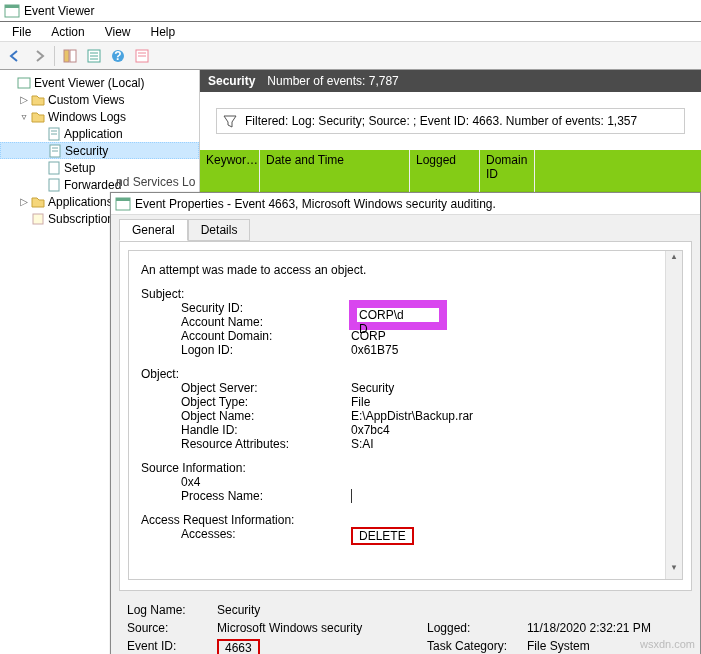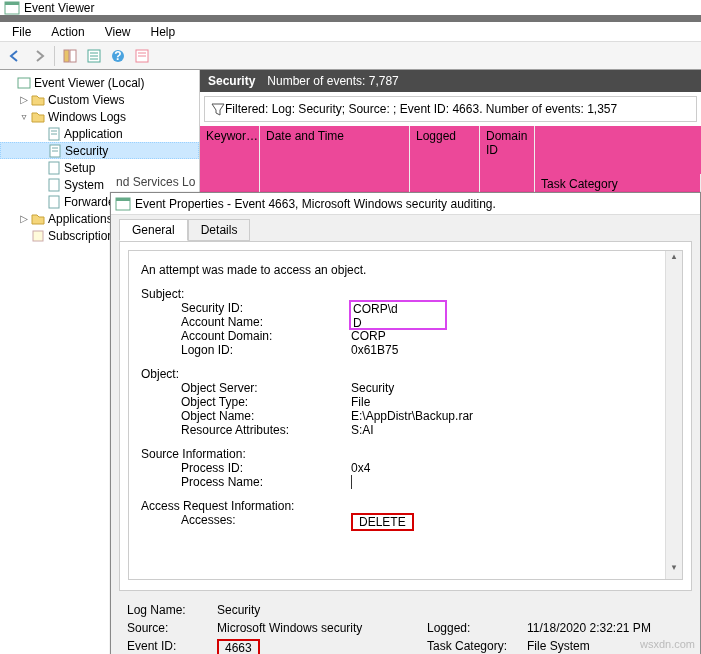--- a/index.html
+++ b/index.html
@@ -1,41 +1,41 @@
 <!DOCTYPE html>
 <html><head>
 <meta charset="utf-8">
 <style>
 * { box-sizing: border-box; font-family: "Segoe UI", Tahoma, sans-serif; font-size: 12px; }
 body { margin: 0; background: #fff; width: 701px; height: 654px; overflow: hidden; position: relative; }
 
 
-.titlebar { height: 22px; background: #fff; border-bottom: 7px solid #737373; display: flex; align-items: center; padding-left: 4px; gap: 4px; }
+.titlebar { height: 22px; background: #fff; border-bottom: 1px solid #737373; display: flex; align-items: center; padding-left: 4px; gap: 4px; }
 .titlebar .icon { width: 16px; height: 16px; display: inline-flex; align-items: center; justify-content: center; }
 .menubar { height: 20px; display: flex; align-items: center; padding-left: 2px; border-bottom: 1px solid #ddd; }
 .menubar span { padding: 2px 10px; }
 .toolbar { height: 28px; display: flex; align-items: center; padding-left: 4px; gap: 2px; border-bottom: 1px solid #a0a0a0; background: #f5f5f5; }
 .tbtn { width: 22px; height: 22px; display: inline-flex; align-items: center; justify-content: center; border: 1px solid transparent; }
 .tsep { width: 1px; height: 20px; background: #ccc; margin: 0 2px; }
 
 .content { display: flex; height: calc(654px - 22px - 20px - 28px); }
 .tree { width: 200px; border-right: 1px solid #ccc; padding-top: 4px; overflow: hidden; }
 .tree .node { white-space: nowrap; display: flex; align-items: center; height: 17px; padding-left: 4px; }
 .tree .tw { width: 12px; text-align: center; color: #666; font-size: 10px; }
 .tree .ni { width: 16px; height: 16px; display: inline-flex; align-items: center; justify-content: center; margin-right: 2px; }
 .tree .selected { background: #cce8ff; border: 1px dotted #99d1ff; }
 .ind1 { padding-left: 18px !important; }
 .ind2 { padding-left: 34px !important; }
 
 .right { flex: 1; display: flex; flex-direction: column; }
 .darkbar { background: #4b4b4b; color: #fff; height: 22px; display: flex; align-items: center; padding-left: 8px; gap: 12px; }
 .darkbar b { font-weight: 600; }
-.filterbar { height: 26px; border: 1px solid #ccc; margin: 4px; display: flex; align-items: center; padding-left: 6px; background: #fff; }
-
-.gridhead { display: flex; border-bottom: 1px solid #ddd; background: #ec4899; }
+.filterbar { height: 26px; border: 1px solid #ccc; margin: 16px; display: flex; align-items: center; padding-left: 6px; gap: 8px; background: #fff; }
+
+.gridhead { display: flex; border-bottom: 1px solid #ddd; background: #84cc16; }
 .gridhead div, .gridrow div { padding: 3px 6px; border-right: 1px solid #eee; }
 .col-k { width: 60px; } .col-d { width: 150px; } .col-s { width: 70px; } .col-e { width: 55px; } .col-t { flex: 1; margin-top: 48px; }
 .gridrow { display: flex; align-items: center; }
 .keyicon { width: 16px; height: 16px; display: inline-block; margin-right: 2px; }
 
 
 .dialog { position: absolute; left: 110px; top: 192px; width: 591px; height: 479px; background: #f0f0f0; border: 1px solid #888; box-shadow: 0 0 1px rgba(0,0,0,.3); }
 .dlg-title { height: 22px; background: #fff; display: flex; align-items: center; padding-left: 4px; gap: 4px; border-bottom: 1px solid #ddd; }
 .tabs { display: flex; padding: 4px 8px 0 8px; }
 .tab { padding: 3px 12px; background: #fff; border: 1px solid #ccc; position: relative; }
@@ -44,21 +44,21 @@
 .tabbody { margin: 0 8px 8px 8px; background: #fff; border: 1px solid #ccc; padding: 8px; position: relative; height: 350px; }
 .detailbox { border: 1px solid #ccc; padding: 12px; height: 330px; position: relative; }
 .detailbox .scroll { position: absolute; right: 0; top: 0; width: 17px; height: 100%; background: #f0f0f0; border-left: 1px solid #ddd; }
 .detailbox .scroll .up, .detailbox .scroll .dn { height: 17px; text-align: center; font-size: 9px; color: #666; }
 .kv { display: flex; }
 .kv .lab { width: 170px; }
 .kv .val { flex: 1; }
 .sect { margin-top: 10px; }
 .indent { padding-left: 40px; }
 .redbox { border: 2px solid #d40000; padding: 0 6px; display: inline-block; }
-.redbox-tight { border: 2px solid #d946ef; padding: 0 2px; display: inline-block; line-height: 1.2; }
+.redbox-tight { border: 8px solid #d946ef; padding: 0 2px; display: inline-block; line-height: 1.2; }
 
 .footer { padding: 4px 16px; display: grid; grid-template-columns: 90px 210px 100px 1fr; row-gap: 4px; }
 .watermark { position: absolute; right: 6px; bottom: 4px; color: #bbb; font-size: 11px; }
 
 svg { display: block; }
 </style>
 </head>
 <body>
 
 <div class="titlebar">
@@ -172,29 +172,20 @@
         <span>Security</span>
       </div>
     <div class="node ind2">
         <span class="tw"></span>
         <span class="ni">
           <svg width="14" height="14">
             <rect x="2" y="1" width="10" height="12" fill="#fff" stroke="#7aa"></rect>
           </svg>
         </span>
         <span>Setup</span>
-      </div>
-    <div class="node ind2">
-        <span class="tw"></span>
-        <span class="ni">
-          <svg width="14" height="14">
-            <rect x="2" y="1" width="10" height="12" fill="#fff" stroke="#7aa"></rect>
-          </svg>
-        </span>
-        <span>System</span>
       </div>
     <div class="node ind2">
         <span class="tw"></span>
         <span class="ni">
           <svg width="14" height="14">
             <rect x="2" y="1" width="10" height="12" fill="#fff" stroke="#7aa"></rect>
           </svg>
         </span>
         <span>Forwarded</span>
       </div>
@@ -303,29 +294,32 @@
           </div>
         <div class="kv indent">
             <span class="lab">Object Type:</span>
             <span class="val">File</span>
           </div>
         <div class="kv indent">
             <span class="lab">Object Name:</span>
             <span class="val">E:\AppDistr\Backup.rar</span>
           </div>
         <div class="kv indent">
+            <span class="lab">Handle ID:</span>
+            <span class="val">0x7bc4</span>
+          </div>
+        <div class="kv indent">
             <span class="lab">Resource Attributes:</span>
             <span class="val">S:AI</span>
           </div>
       </div>
 
       <div class="sect">
         <div>Source Information:</div>
         <div class="kv indent">
-            <span class="lab">Process ID:</span>
             <span class="val">0x4</span>
           </div>
         <div class="kv indent">
             <span class="lab">Process Name:</span>
             <span class="val" style="border-left:1px solid #333; padding-left:1px;"></span>
           </div>
       </div>
 
       <div class="sect">
         <div>Access Request Information:</div>

